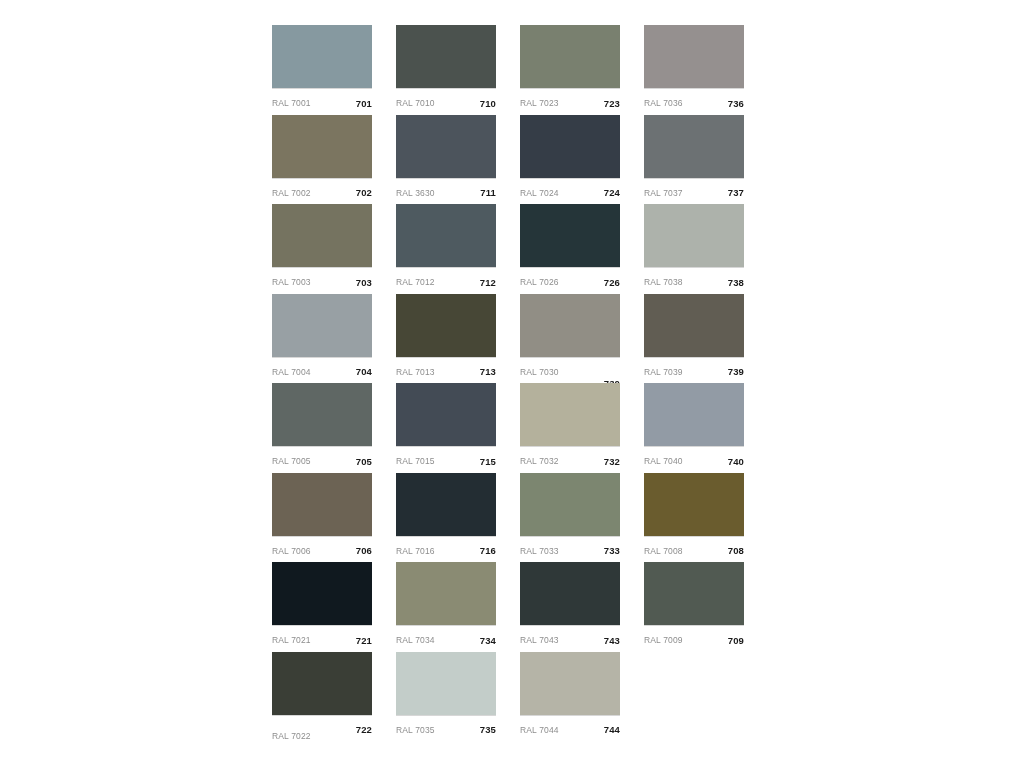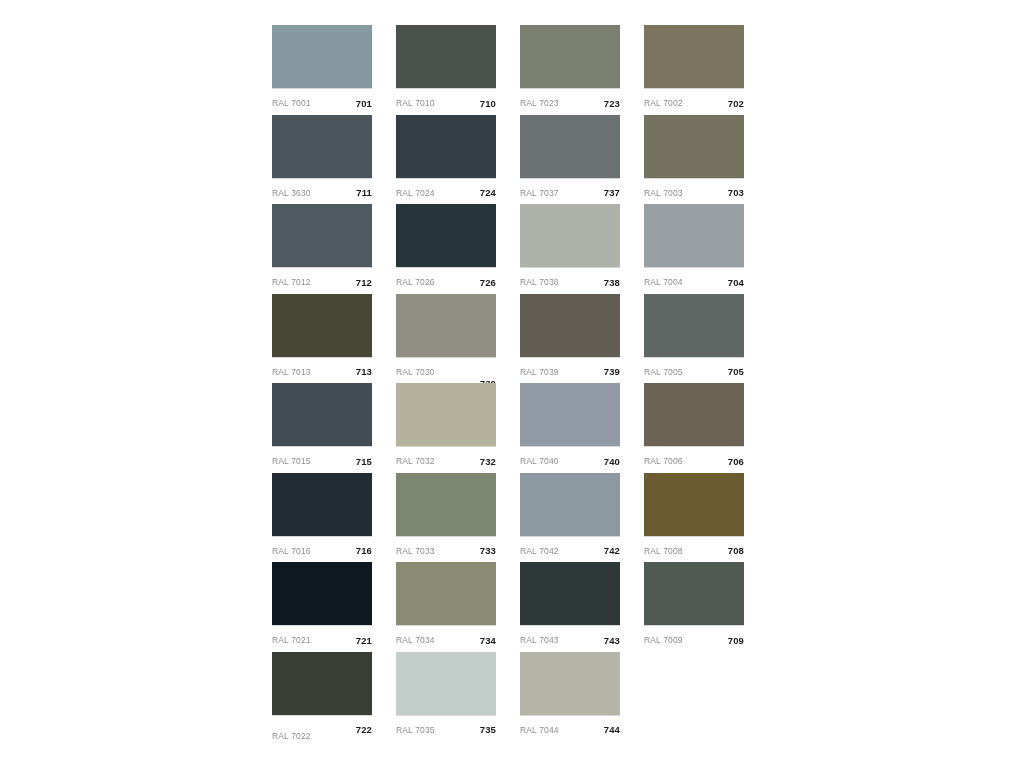--- a/index.html
+++ b/index.html
@@ -97,20 +97,27 @@
         </div>
       </div>
       <div class="swatch-cell">
         <div class="swatch-chip" style="background-color: rgb(121, 128, 111);"></div>
         <div class="swatch-caption" style="border-top-color: rgb(215, 215, 215);">
           <span class="swatch-name" style="color: rgb(141, 141, 141);">RAL 7023</span>
           <span class="swatch-code" style="color: rgb(26, 26, 26);">723</span>
         </div>
       </div>
       <div class="swatch-cell">
+        <div class="swatch-chip" style="background-color: rgb(149, 144, 143);"></div>
+        <div class="swatch-caption" style="border-top-color: rgb(215, 215, 215);">
+          <span class="swatch-name" style="color: rgb(141, 141, 141);">RAL 7036</span>
+          <span class="swatch-code" style="color: rgb(26, 26, 26);">736</span>
+        </div>
+      </div>
+      <div class="swatch-cell">
         <div class="swatch-chip" style="background-color: rgb(123, 117, 96);"></div>
         <div class="swatch-caption" style="border-top-color: rgb(215, 215, 215);">
           <span class="swatch-name" style="color: rgb(141, 141, 141);">RAL 7002</span>
           <span class="swatch-code" style="color: rgb(26, 26, 26);">702</span>
         </div>
       </div>
       <div class="swatch-cell">
         <div class="swatch-chip" style="background-color: rgb(76, 84, 92);"></div>
         <div class="swatch-caption" style="border-top-color: rgb(215, 215, 215);">
           <span class="swatch-name" style="color: rgb(141, 141, 141);">RAL 3630</span>
@@ -227,27 +234,20 @@
         <div class="swatch-caption" style="border-top-color: rgb(215, 215, 215);">
           <span class="swatch-name" style="color: rgb(141, 141, 141);">RAL 7016</span>
           <span class="swatch-code" style="color: rgb(26, 26, 26);">716</span>
         </div>
       </div>
       <div class="swatch-cell">
         <div class="swatch-chip" style="background-color: rgb(124, 134, 112);"></div>
         <div class="swatch-caption" style="border-top-color: rgb(215, 215, 215);">
           <span class="swatch-name" style="color: rgb(141, 141, 141);">RAL 7033</span>
           <span class="swatch-code" style="color: rgb(26, 26, 26);">733</span>
-        </div>
-      </div>
-      <div class="swatch-cell">
-        <div class="swatch-chip" style="background-color: rgb(141, 153, 161);"></div>
-        <div class="swatch-caption" style="border-top-color: rgb(215, 215, 215);">
-          <span class="swatch-name" style="color: rgb(141, 141, 141);">RAL 7042</span>
-          <span class="swatch-code" style="color: rgb(26, 26, 26);">742</span>
         </div>
       </div>
       <div class="swatch-cell">
         <div class="swatch-chip" style="background-color: rgb(106, 92, 46);"></div>
         <div class="swatch-caption" style="border-top-color: rgb(215, 215, 215);">
           <span class="swatch-name" style="color: rgb(141, 141, 141);">RAL 7008</span>
           <span class="swatch-code" style="color: rgb(26, 26, 26);">708</span>
         </div>
       </div>
       <div class="swatch-cell">

